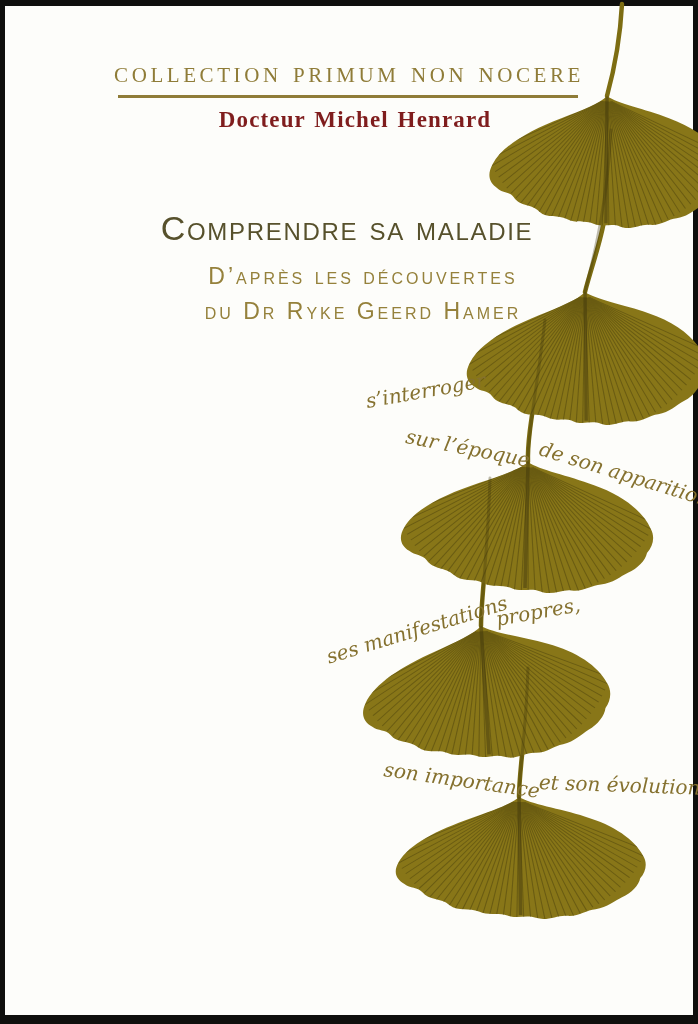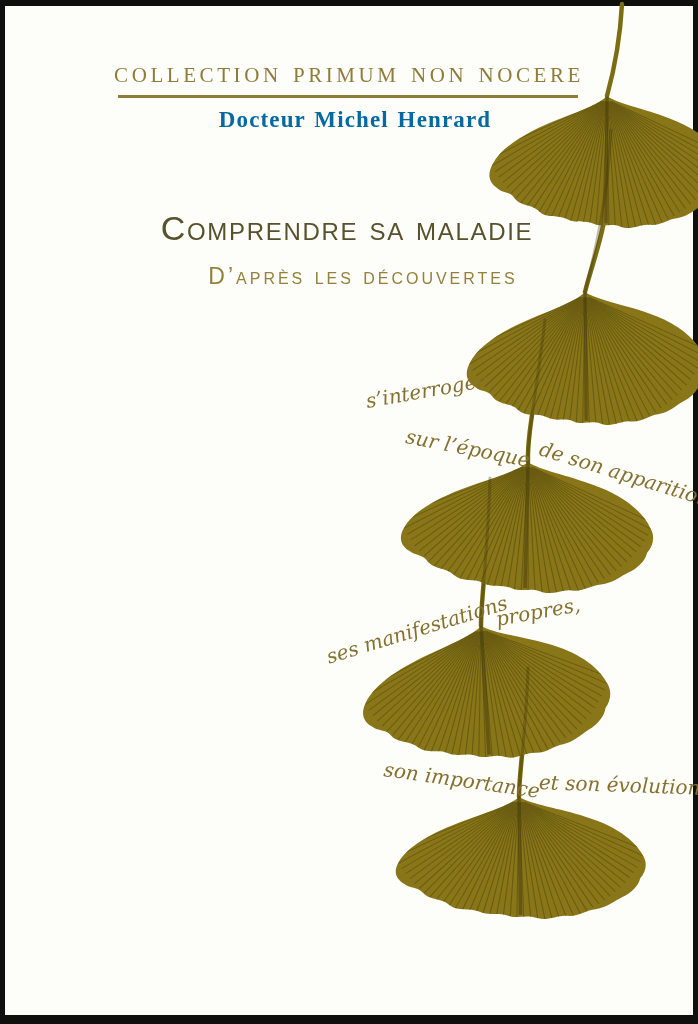--- a/index.html
+++ b/index.html
@@ -34,21 +34,21 @@
   .rule{
     top:95px;left:118px;width:460px;height:3px;
     background:#8f7c38;
   }
   .author{
     top:107px;left:12px;right:0;
     text-align:center;
     font-size:23px;font-weight:bold;
     letter-spacing:0.05em;
     word-spacing:0.08em;
-    color:#0369a1;
+    color:#7f1d1d;
     white-space:nowrap;
   }
   .title{
     top:209px;left:0;right:4px;
     text-align:center;
     font-family:"Liberation Sans", sans-serif;
     font-variant:small-caps;
     font-size:34px;
     letter-spacing:0.05em;
     color:#57512c;
@@ -182,20 +182,21 @@
           <path d="M490 478 C488 550 481 600 481 626"></path>
           <path d="M528 668 C526 735 519 772 519 797"></path>
         </g>
       </svg>
 
       <div class="collection">COLLECTION PRIMUM NON NOCERE</div>
       <div class="rule"></div>
       <div class="author">Docteur Michel Henrard</div>
       <div class="title">Comprendre sa maladie</div>
       <div class="subtitle sub1">D’après les découvertes</div>
+      <div class="subtitle sub2">du Dr Ryke Geerd Hamer</div>
 
       <div class="frag f1">s’interroger</div>
       <div class="frag f2">sur l’époque</div>
       <div class="frag f3">de son apparition,</div>
       <div class="frag f4">ses manifestations</div>
       <div class="frag f5">propres,</div>
       <div class="frag f6">son importance</div>
       <div class="frag f7">et son évolution.</div>
 
     </div>

